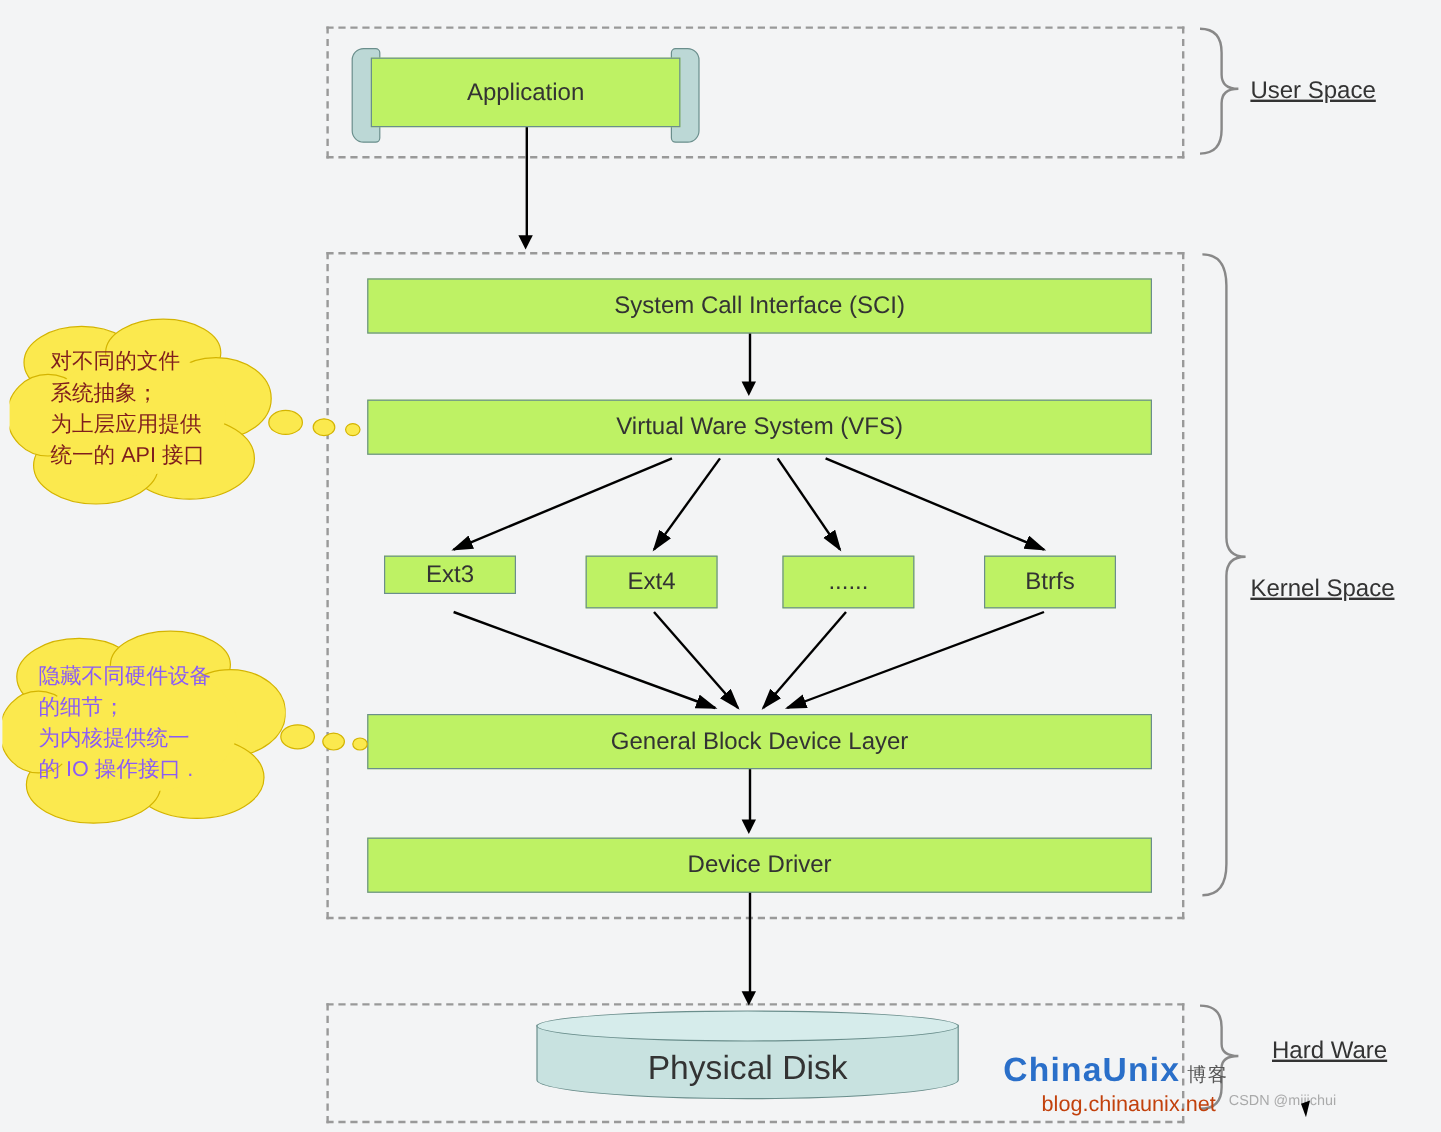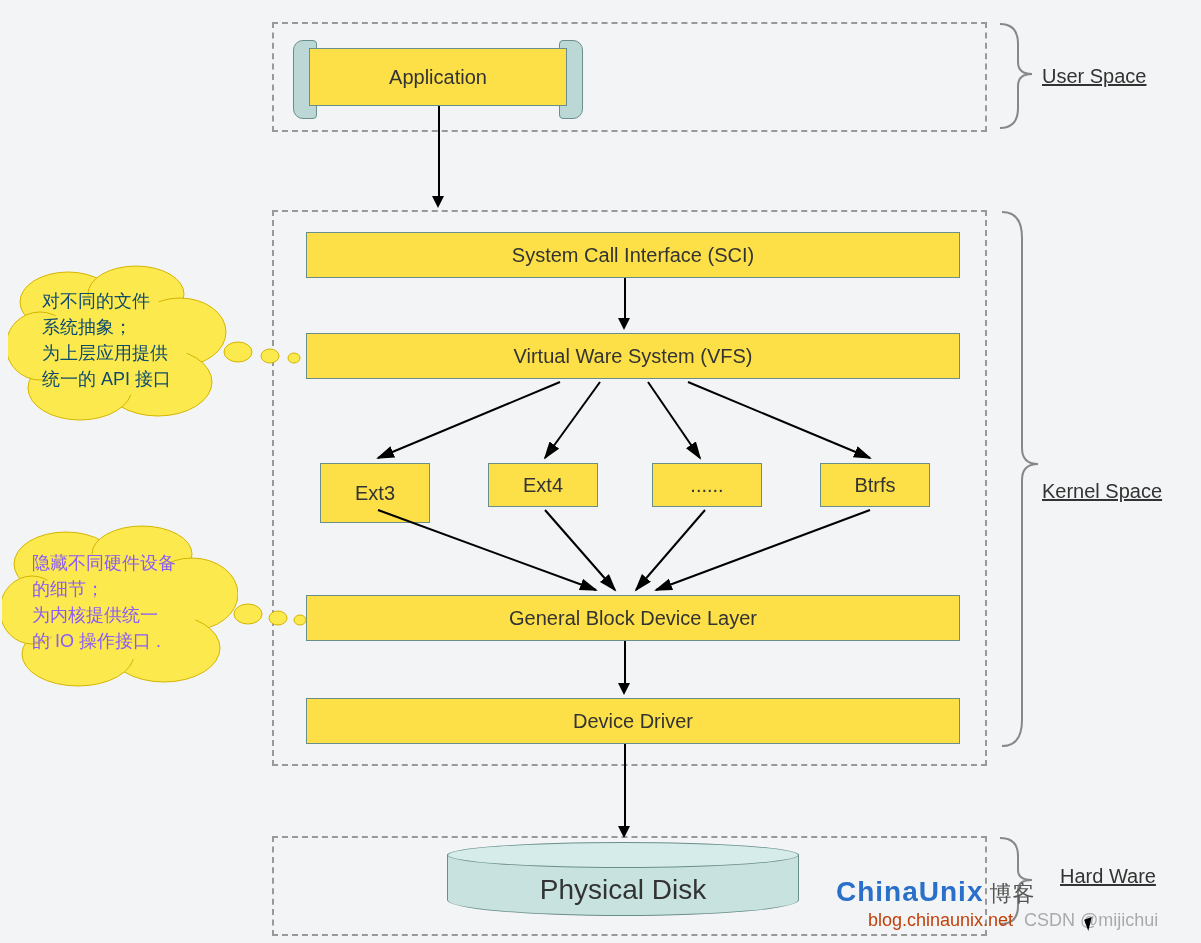--- a/index.html
+++ b/index.html
@@ -1,26 +1,26 @@
 <!DOCTYPE html>
 <html><head>
 <meta charset="utf-8">
 <style>
   html,body{margin:0;padding:0;background:#f3f4f5;font-family:Arial,"Microsoft YaHei",sans-serif;color:#333;}
   .canvas{position:relative;width:1201px;height:943px;background:#f3f4f5;}
   .frame{position:absolute;border:2px dashed #999;background:transparent;box-sizing:border-box;}
-  .box{position:absolute;background:#fde047;border:1px solid #6a8e8c;box-sizing:border-box;display:flex;align-items:center;justify-content:center;font-size:20px;color:#333;}
+  .box{position:absolute;background:#bef264;border:1px solid #6a8e8c;box-sizing:border-box;display:flex;align-items:center;justify-content:center;font-size:20px;color:#333;}
   .slabel{position:absolute;font-size:20px;color:#333;text-decoration:underline;}
   .cloud{position:absolute;filter:blur(0.5px);}
   .arrowhead{position:absolute;width:0;height:0;border-left:6px solid transparent;border-right:6px solid transparent;border-top:12px solid #000;}
   .vline{position:absolute;width:2px;background:#000;}
   svg.diag{position:absolute;left:0;top:0;width:1201px;height:943px;pointer-events:none;}
-  .watermark{position:absolute;font-size:18px;color:rgba(120,120,120,0.6);text-align:center;}
+  .watermark{position:absolute;font-size:12px;color:rgba(120,120,120,0.6);text-align:center;}
   .logo{position:absolute;font-size:28px;font-weight:bold;color:#2a6fc9;letter-spacing:1px;filter:blur(0.5px);}
-  .logo small{font-size:22px;color:#555;font-weight:normal;margin-left:6px;}
+  .logo small{font-size:16px;color:#555;font-weight:normal;margin-left:6px;}
   .logosub{position:absolute;font-size:18px;color:#c2410c;filter:blur(0.5px);}
   .cursor{position:absolute;width:0;height:0;border-left:8px solid black;border-bottom:12px solid transparent;transform:rotate(-20deg);}
 </style>
 </head>
 <body>
 <div class="canvas">
 
 <div class="frame" style="left:272px;top:22px;width:715px;height:110px;"></div>
 <div class="frame" style="left:272px;top:210px;width:715px;height:556px;"></div>
 <div class="frame" style="left:272px;top:836px;width:715px;height:100px;"></div>
@@ -36,21 +36,21 @@
 </svg>
 
 <div style="position:absolute;left:293px;top:40px;width:290px;height:77px;">
   <div style="position:absolute;left:0;top:0;width:22px;height:77px;background:#bcd8d6;border:1px solid #6a8e8c;border-radius:10px 4px 4px 10px;"></div>
   <div style="position:absolute;right:0;top:0;width:22px;height:77px;background:#bcd8d6;border:1px solid #6a8e8c;border-radius:4px 10px 10px 4px;"></div>
   <div class="box" style="left:16px;top:8px;width:258px;height:58px;">Application</div>
 </div>
 
 <div class="box" style="left:306px;top:232px;width:654px;height:46px;">System Call Interface (SCI)</div>
 <div class="box" style="left:306px;top:333px;width:654px;height:46px;">Virtual Ware System (VFS)</div>
-<div class="box" style="left:320px;top:463px;width:110px;height:60px;">Ext3</div>
+<div class="box" style="left:320px;top:463px;width:110px;height:32px;">Ext3</div>
 <div class="box" style="left:488px;top:463px;width:110px;height:44px;">Ext4</div>
 <div class="box" style="left:652px;top:463px;width:110px;height:44px;">......</div>
 <div class="box" style="left:820px;top:463px;width:110px;height:44px;">Btrfs</div>
 <div class="box" style="left:306px;top:595px;width:654px;height:46px;">General Block Device Layer</div>
 <div class="box" style="left:306px;top:698px;width:654px;height:46px;">Device Driver</div>
 
 <div style="position:absolute;left:447px;top:842px;width:352px;height:85px;">
   <div style="position:absolute;left:0;top:12px;width:352px;height:62px;background:#c8e2e0;border:1px solid #6a8e8c;border-radius:0 0 176px 176px / 0 0 16px 16px;box-sizing:border-box;"></div>
   <div style="position:absolute;left:0;top:0;width:352px;height:26px;background:#d6eceb;border:1px solid #6a8e8c;border-radius:50%;box-sizing:border-box;"></div>
   <div style="position:absolute;left:0;top:32px;width:352px;text-align:center;font-size:28px;">Physical Disk</div>
@@ -91,21 +91,21 @@
     <g fill="#fbe94e" stroke="#d4b400" stroke-width="1">
       <ellipse cx="60" cy="42" rx="48" ry="30"></ellipse>
       <ellipse cx="128" cy="34" rx="48" ry="28"></ellipse>
       <ellipse cx="172" cy="72" rx="46" ry="34"></ellipse>
       <ellipse cx="150" cy="122" rx="54" ry="34"></ellipse>
       <ellipse cx="72" cy="128" rx="52" ry="32"></ellipse>
       <ellipse cx="32" cy="86" rx="34" ry="34"></ellipse>
       <ellipse cx="108" cy="84" rx="72" ry="52" stroke="none"></ellipse>
     </g>
   </svg>
-  <div style="position:absolute;left:34px;top:28px;font-size:18px;line-height:26px;color:#0c4a6e;">
+  <div style="position:absolute;left:34px;top:28px;font-size:18px;line-height:26px;color:#7f1d1d;">
     <div>对不同的文件</div>
     <div>系统抽象；</div>
     <div>为上层应用提供</div>
     <div>统一的 API 接口</div>
   </div>
 </div>
 <svg class="diag">
   <ellipse cx="238" cy="352" rx="14" ry="10" fill="#fbe94e" stroke="#d4b400"></ellipse>
   <ellipse cx="270" cy="356" rx="9" ry="7" fill="#fbe94e" stroke="#d4b400"></ellipse>
   <ellipse cx="294" cy="358" rx="6" ry="5" fill="#fbe94e" stroke="#d4b400"></ellipse>

